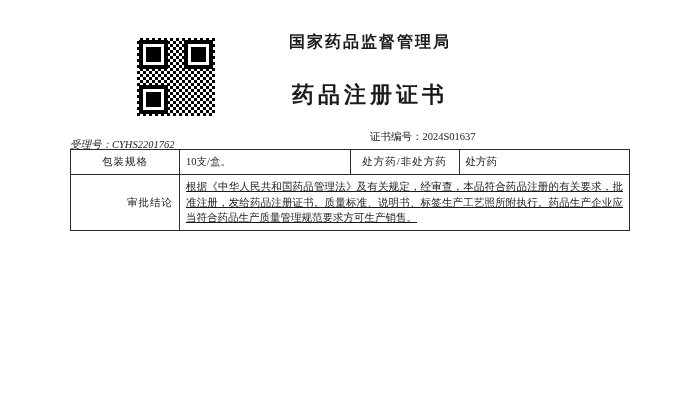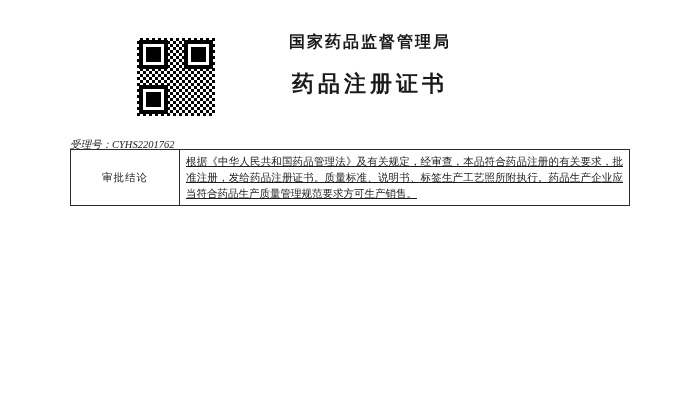--- a/index.html
+++ b/index.html
@@ -75,21 +75,21 @@
     font-size: 16px;
     font-weight: bold;
     letter-spacing: 2px;
     margin-top: 22px;
     font-family: "DejaVu Serif", "Liberation Serif", serif;
   }
   .doc-title {
     font-size: 22px;
     font-weight: bold;
     letter-spacing: 4px;
-    margin-top: 16px;
+    margin-top: 27px;
     font-family: "DejaVu Serif", "Liberation Serif", serif;
   }
 
   
   .meta-row {
     position: relative;
     width: 560px;
     margin: 6px auto 3px auto;
     height: 16px;
     font-size: 10.5px;
@@ -124,21 +124,21 @@
     text-align: center;
     width: 96px;
     letter-spacing: 1px;
     font-size: 11px;
   }
   td.value {
     padding-left: 10px;
   }
   .v-line { display: block; }
   td.conclusion-label {
-    text-align: center;
+    text-align: right;
     letter-spacing: 1px;
     vertical-align: middle;
   }
   td.conclusion-text {
     padding: 8px 12px 8px 10px;
     line-height: 1.75;
     text-align: justify;
     font-size: 10.5px;
     text-decoration: underline;
   }
@@ -167,24 +167,33 @@
     <div class="title-block">
       <div class="org-title">国家药品监督管理局</div>
       <div class="doc-title">药品注册证书</div>
     </div>
   </div>
 
   <div class="meta-row">
     <div class="meta-left">
       <span>受理号：</span><span>CYHS2201762</span>
     </div>
+    <div class="meta-right">
+      <span>证书编号：</span><span>2024S01637</span>
+    </div>
   </div>
 
   <table class="cert">
     <tbody>
+      <tr>
+        <td class="label">包装规格</td>
+        <td class="value">10支/盒。</td>
+        <td class="label">处方药/非处方药</td>
+        <td class="value">处方药</td>
+      </tr>
       <tr>
         <td class="label conclusion-label">审批结论</td>
         <td class="conclusion-text" colspan="3">根据《中华人民共和国药品管理法》及有关规定，经审查，本品符合药品注册的有关要求，批准注册，发给药品注册证书。质量标准、说明书、标签生产工艺照所附执行。药品生产企业应当符合药品生产质量管理规范要求方可生产销售。</td>
       </tr>
     </tbody>
   </table>
 
   <div class="fade-bottom"></div>
 </div>
 

